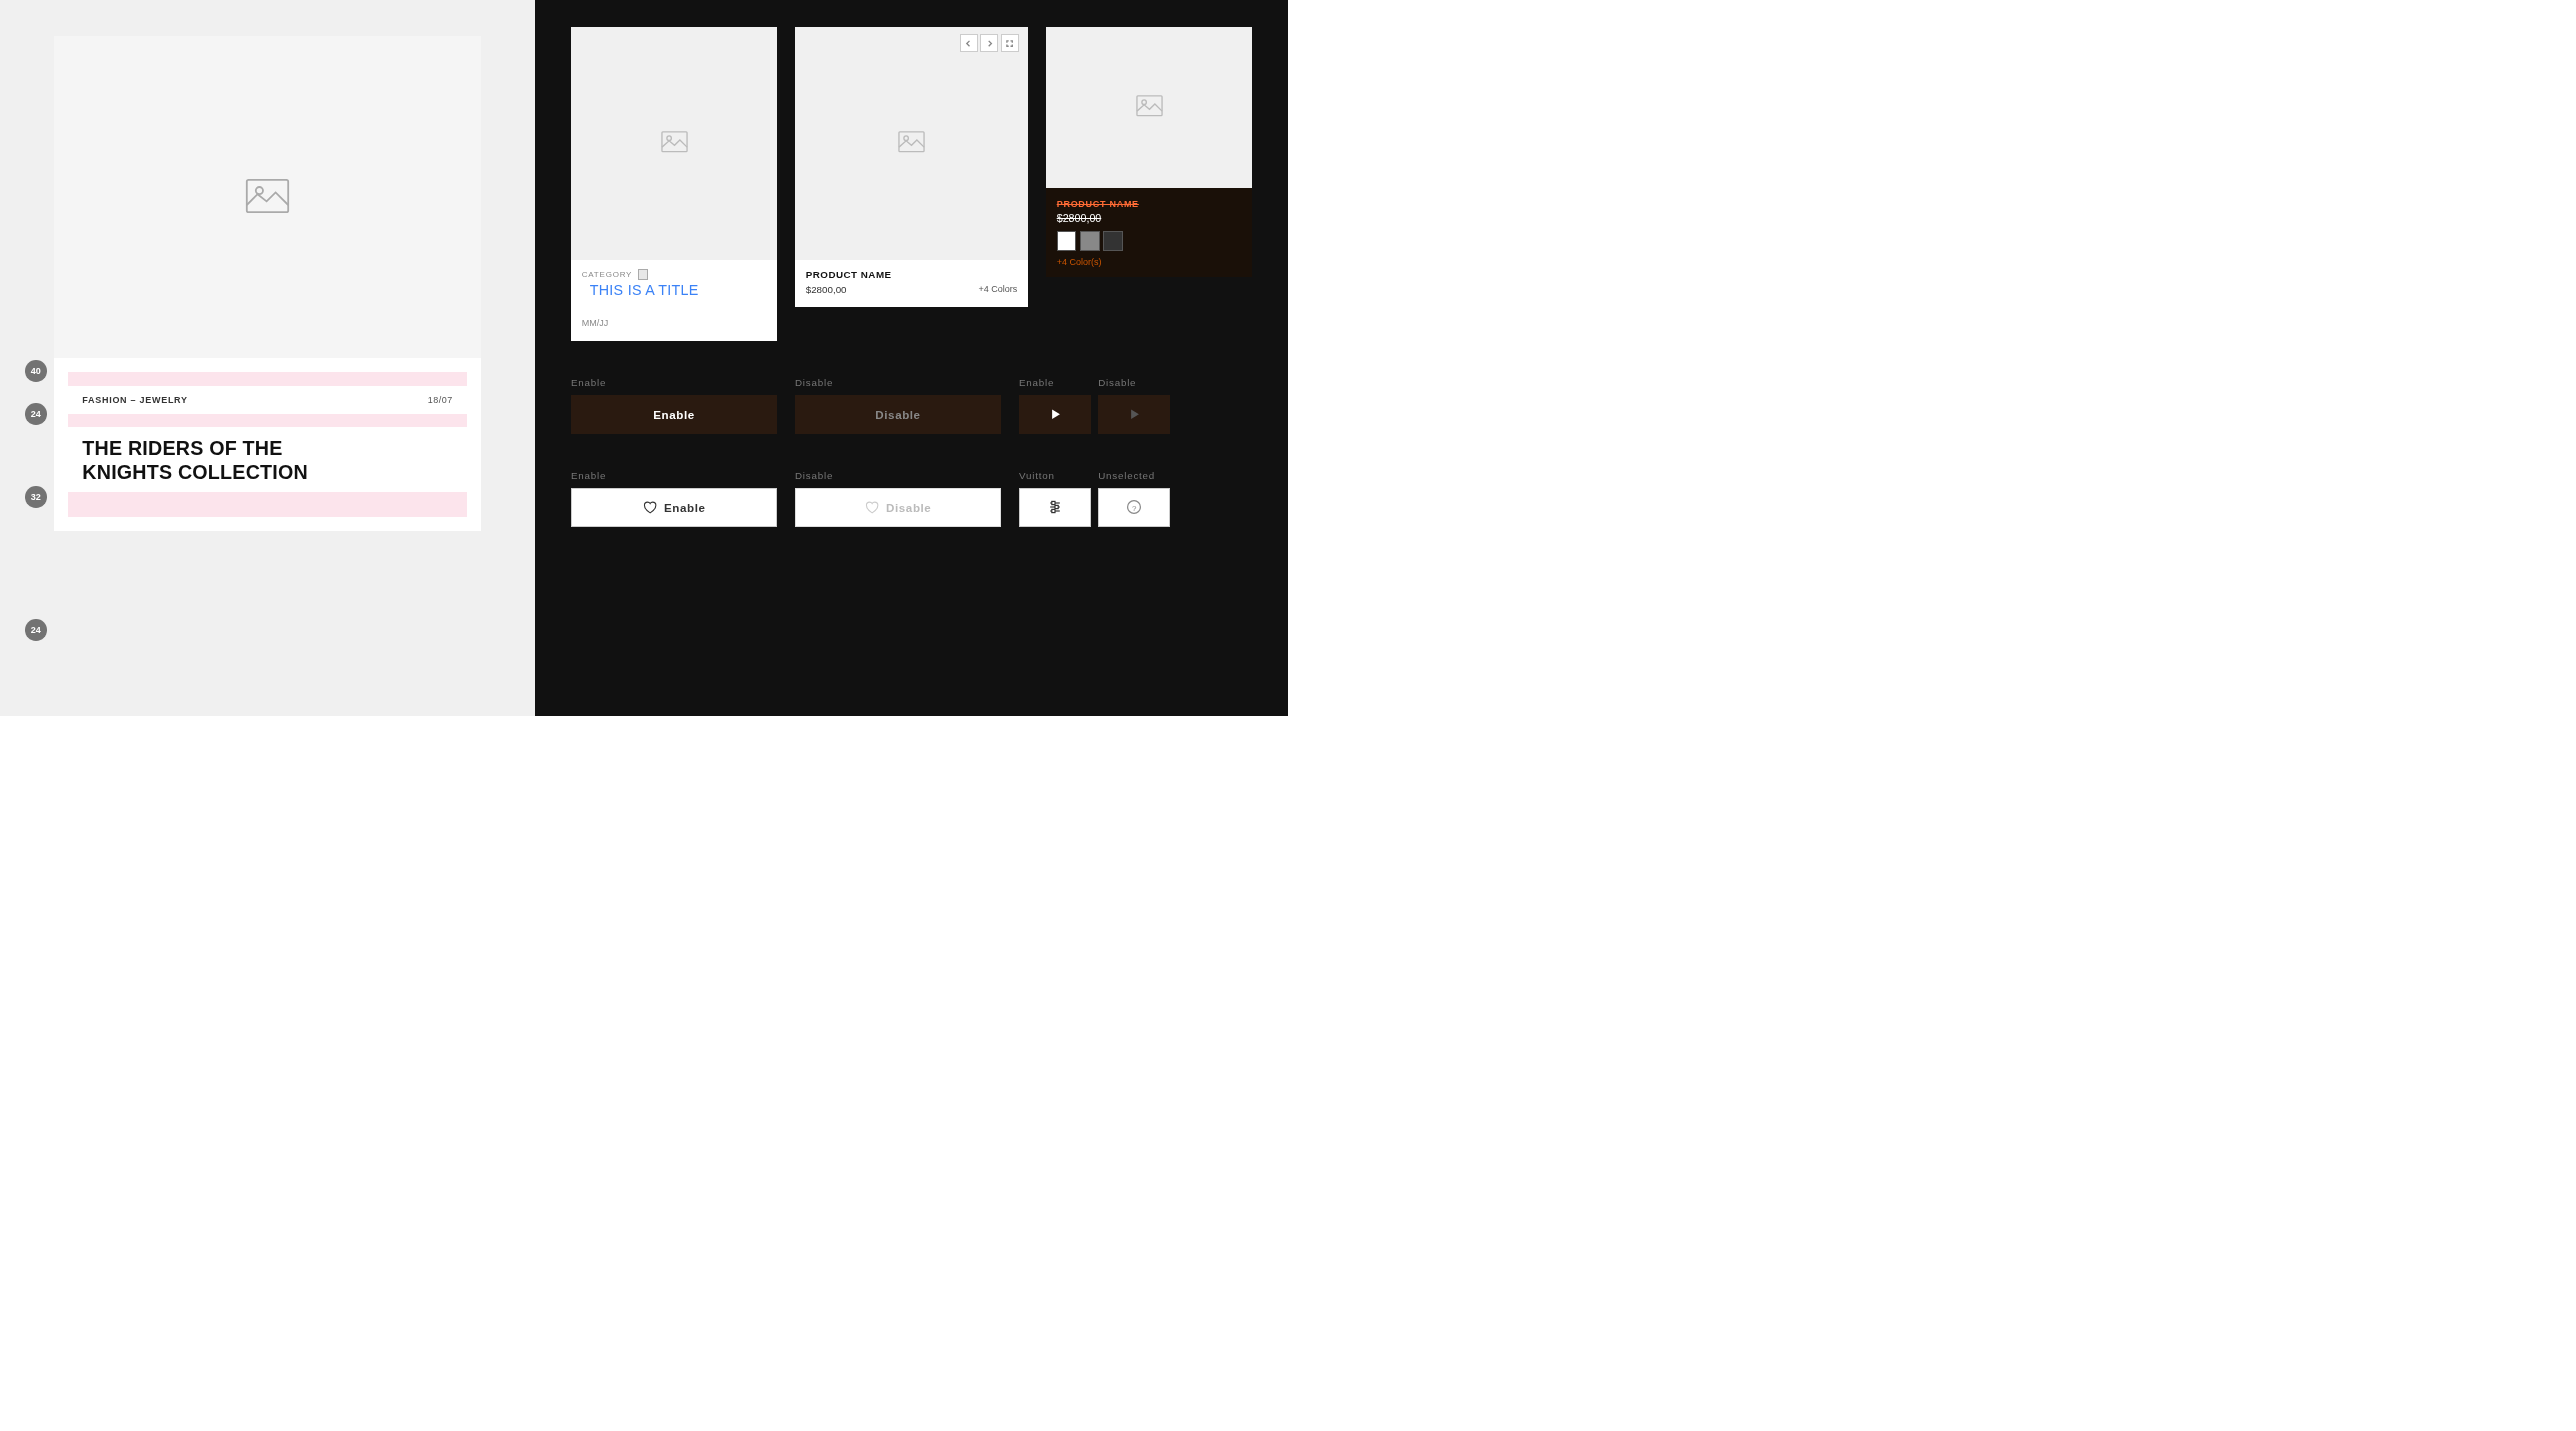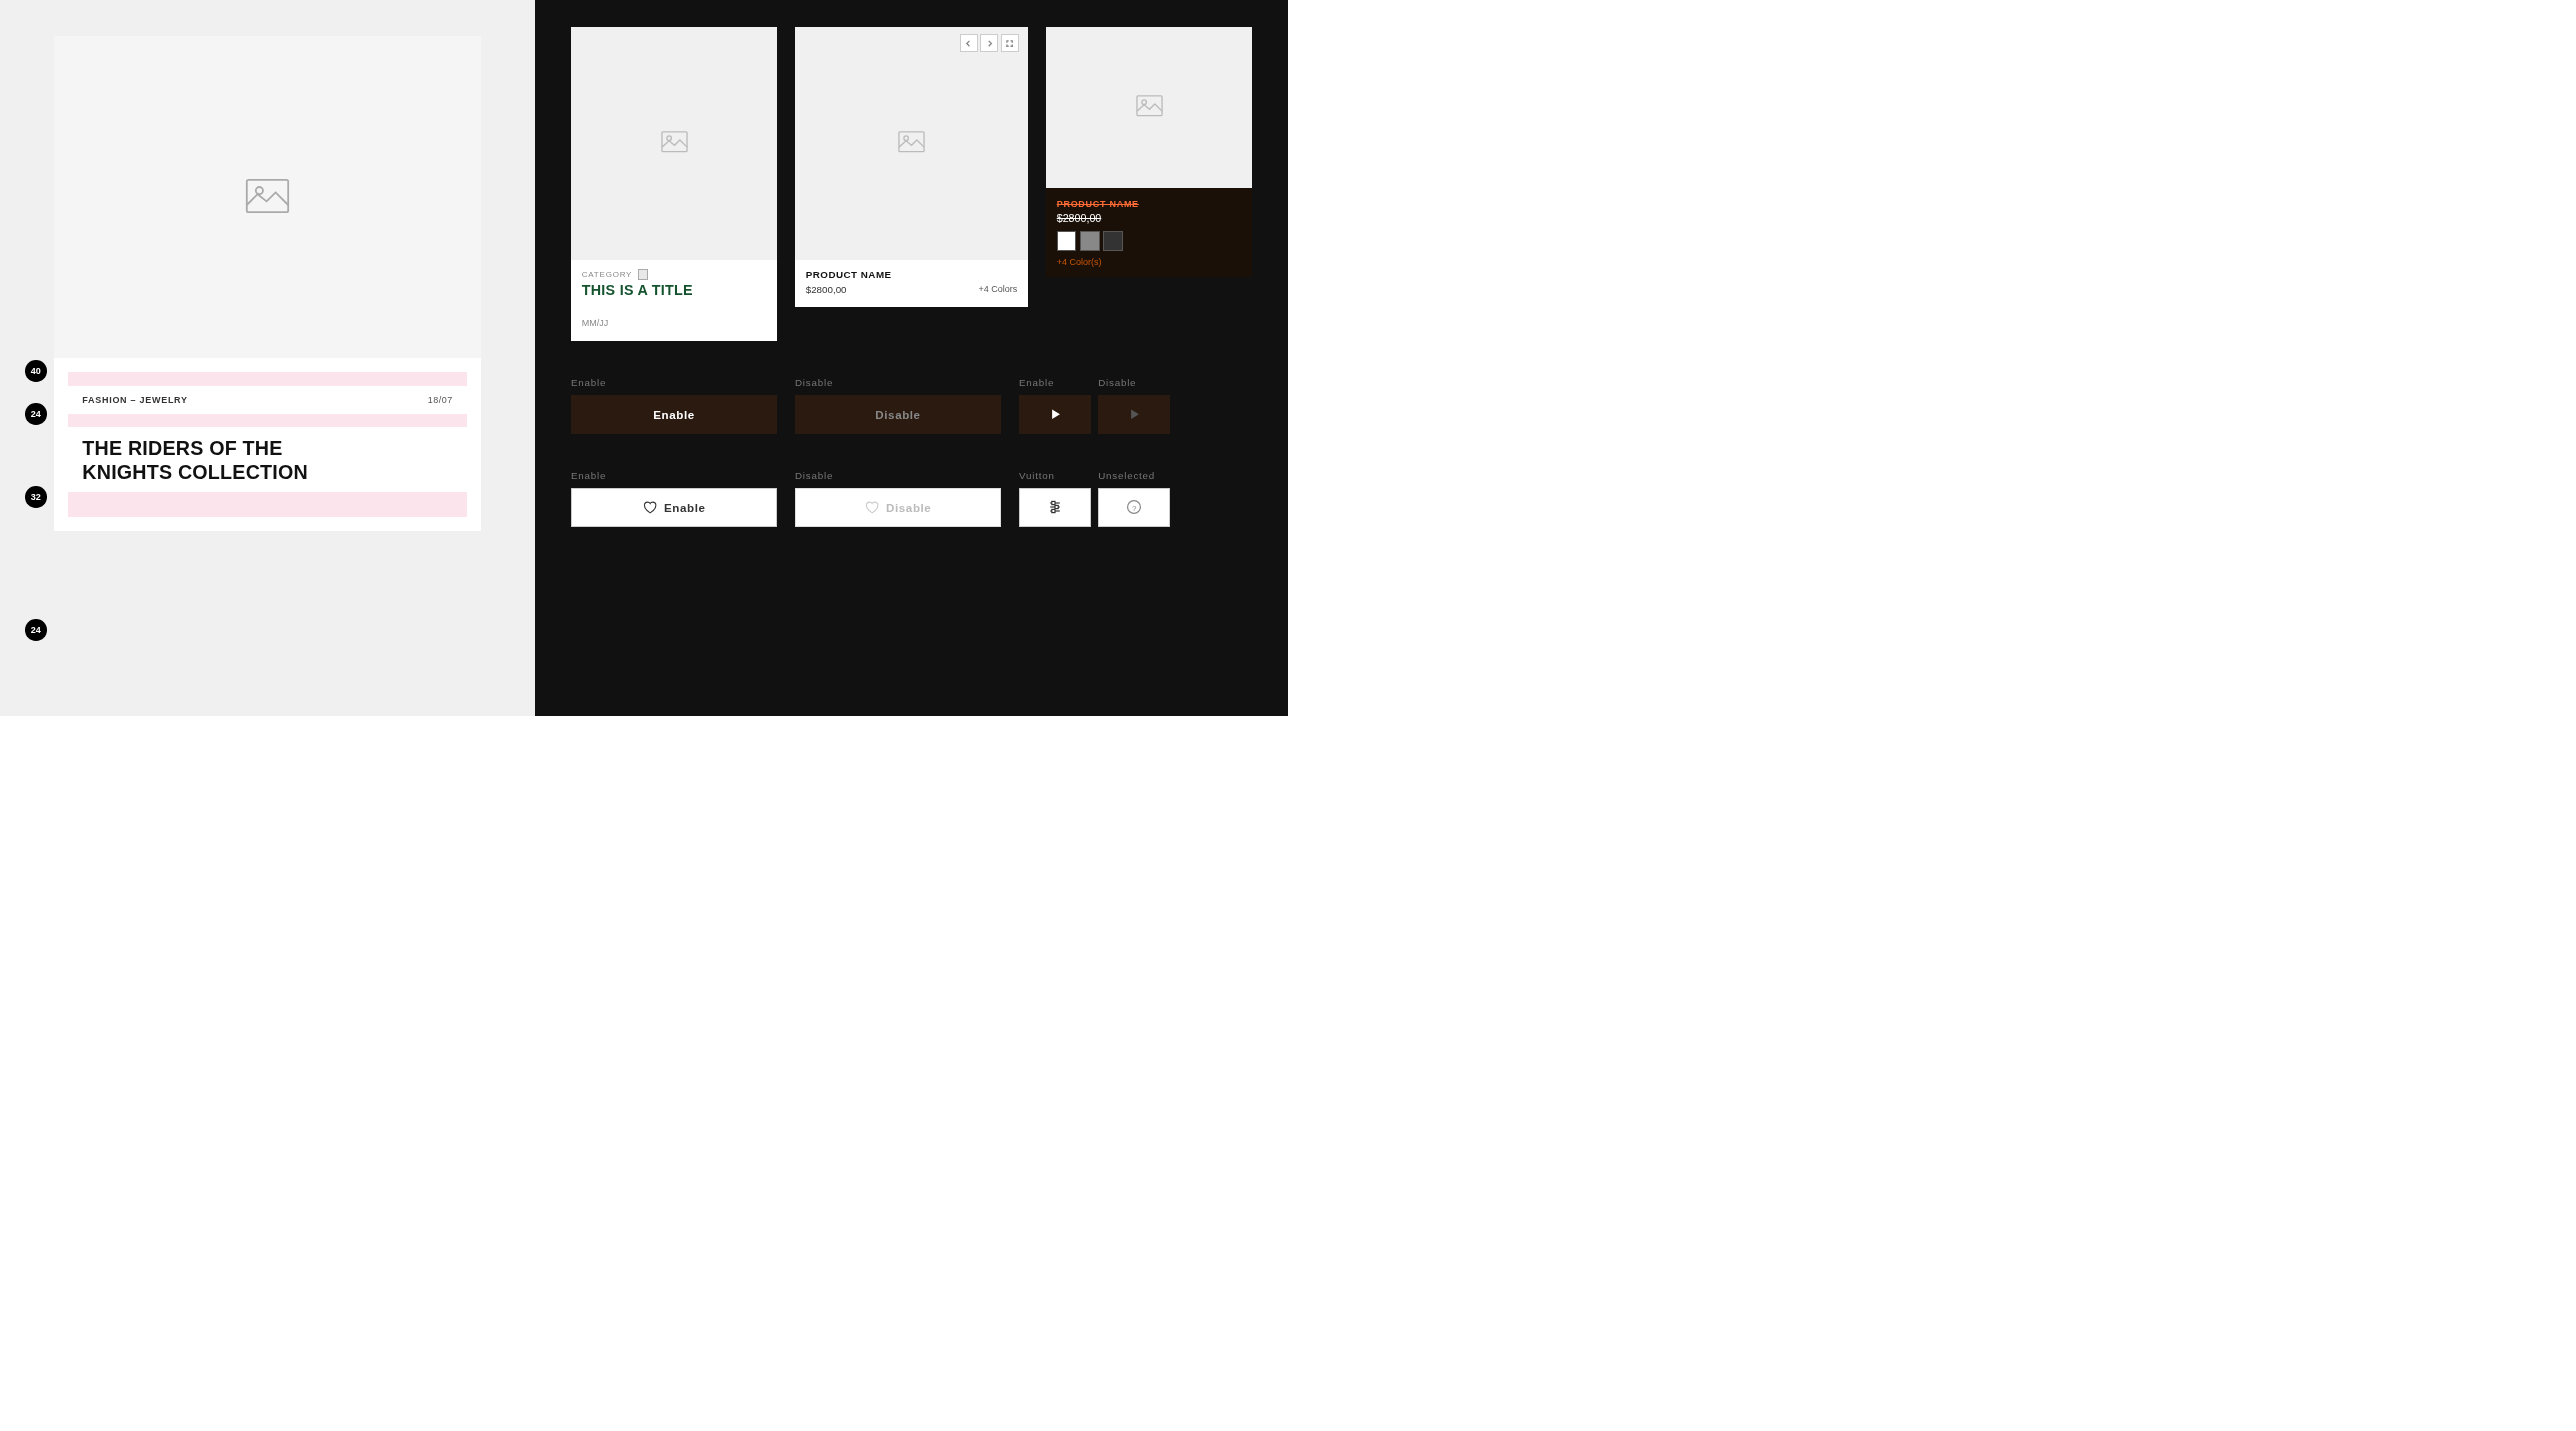--- a/index.html
+++ b/index.html
@@ -112,21 +112,21 @@
     .spacing-row-4 {
       height: 12.5px;
       background: #fce4ec;
       width: 100%;
     }
 
     
     .badge {
       position: absolute;
       left: 25px;
-      background: #000000;
+      background: #737373;
       color: white;
       border-radius: 50%;
       width: 21.5px;
       height: 21.5px;
       display: flex;
       align-items: center;
       justify-content: center;
       font-size: 9px;
       font-weight: bold;
       z-index: 10;
@@ -221,24 +221,25 @@
 
     .card-label-box {
       width: 10.7px;
       height: 10.7px;
       border: 0.9px solid #aaa;
       background: #e8e8e8;
     }
 
     .card-title {
       font-size: 14.3px;
-      font-weight: 700;
-      color: #14532d;
+      font-weight: 400;
+      color: #3b82f6;
       letter-spacing: 0.02em;
       line-height: 1.1;
+      margin-left: 8px;
     }
 
     .card-date {
       font-size: 9px;
       color: #888;
       margin-top: 19px;
     }
 
     .card-product-name {
       font-size: 9.8px;

